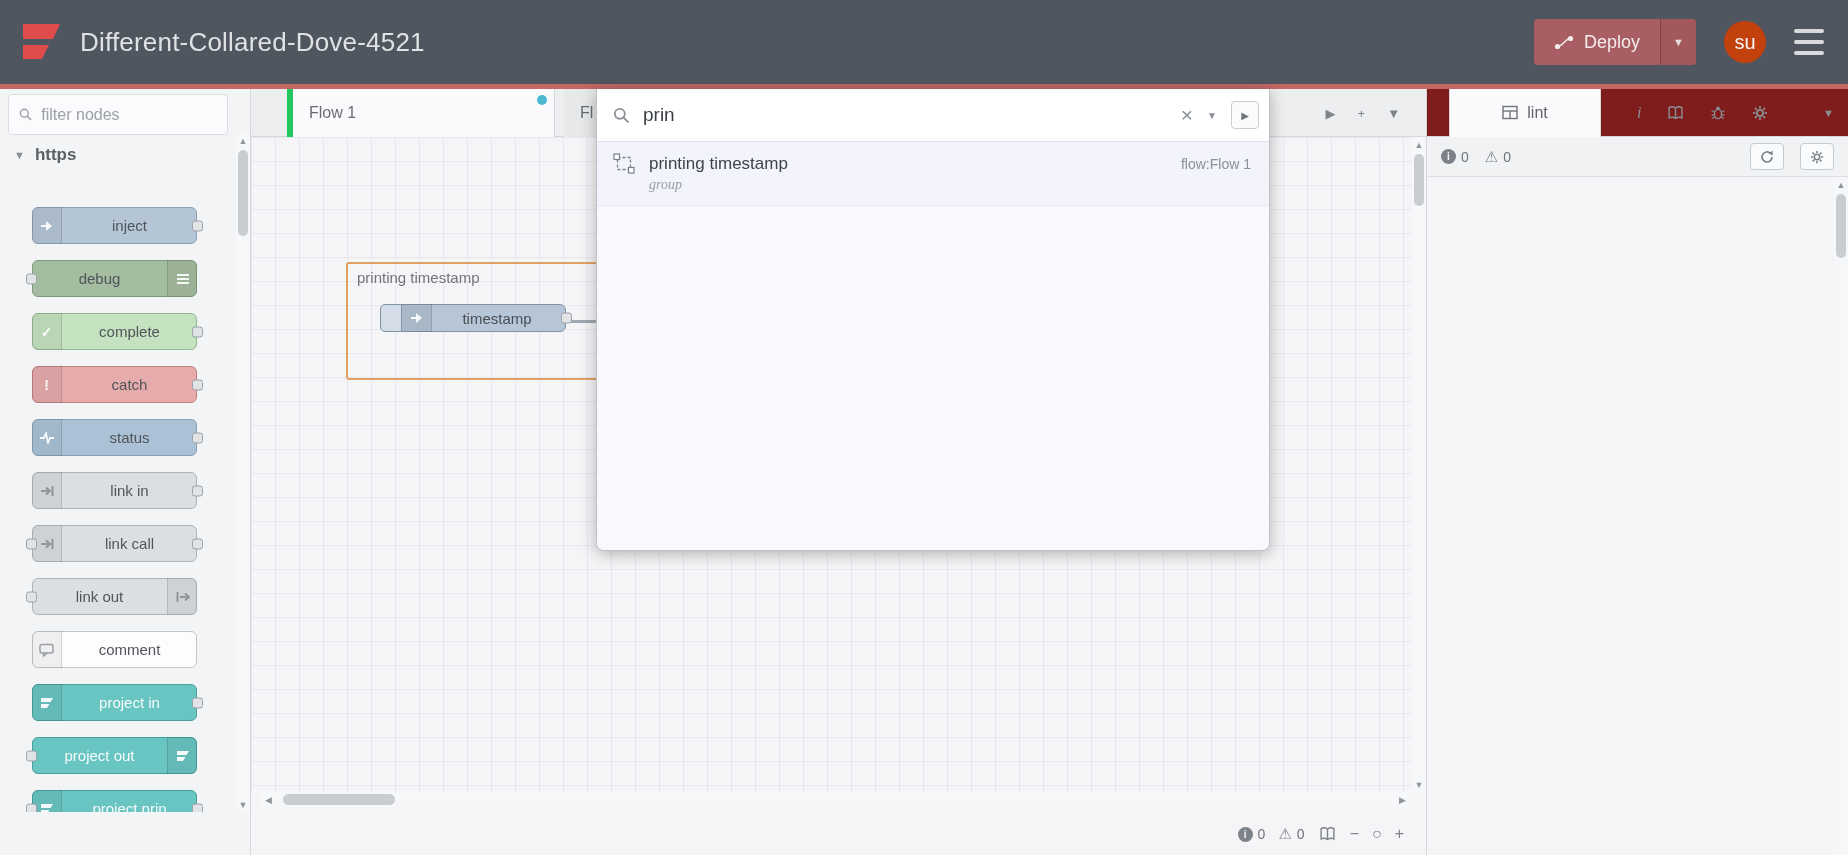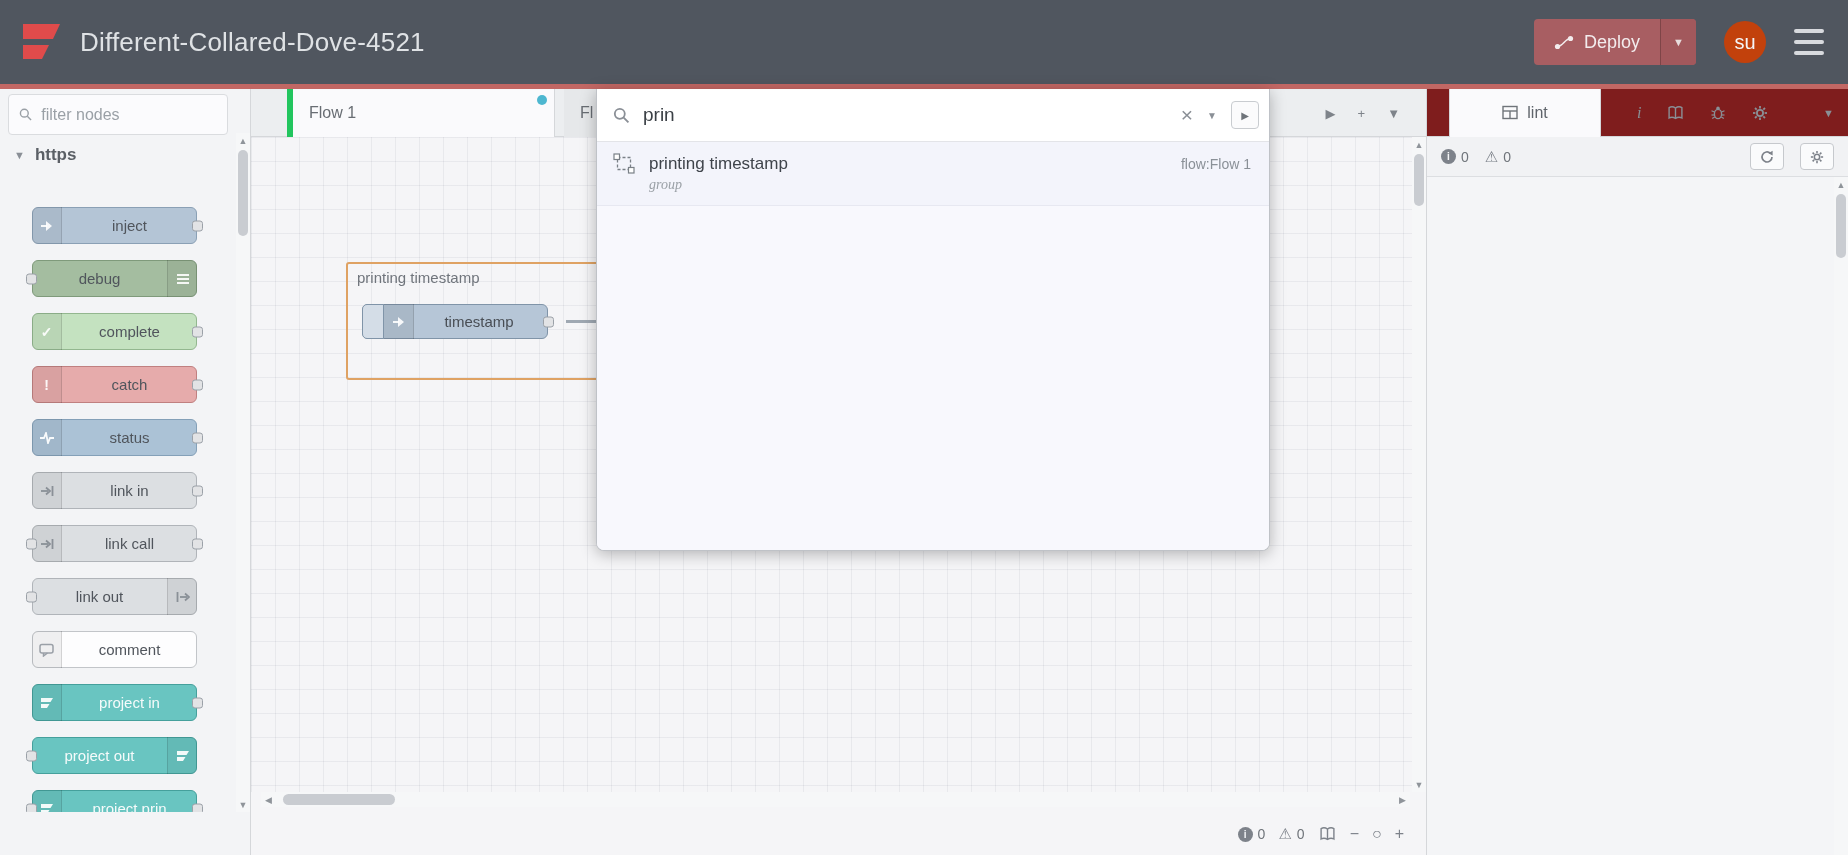--- a/index.html
+++ b/index.html
@@ -70,21 +70,21 @@
   .tabbar-actions .tba { font-size:13px; cursor:pointer; }
   .tba-plus { font-size:21px; }
 
   .grid { position:absolute; top:48px; left:0; right:14px; bottom:63px;
     background-image:linear-gradient(to right, rgba(100,110,125,0.09) 1px, transparent 1px),
                      linear-gradient(to bottom, rgba(100,110,125,0.09) 1px, transparent 1px);
     background-size:24px 24px; }
 
   .group-box { position:absolute; left:95px; top:125px; width:256px; height:118px; border:2px solid #dfa263; border-radius:3px; }
   .group-label { position:absolute; left:9px; top:5px; font-size:15px; color:#70757c; }
-  .cnode { position:absolute; left:111px; top:167px; width:186px; height:35px; background:#b6c6d7; border:1px solid #8094a8; border-radius:6px; }
+  .cnode { position:absolute; left:129px; top:167px; width:186px; height:28px; background:#b6c6d7; border:1px solid #8094a8; border-radius:6px; }
   .inj-btn { position:absolute; left:-1px; top:-1px; bottom:-1px; width:22px; background:#d4dde7; border:1px solid #8094a8; border-radius:5px 0 0 5px; }
   .cnode .strip { position:absolute; left:21px; top:-1px; bottom:-1px; width:30px; background:rgba(0,0,0,0.07); border-right:1px solid rgba(0,0,0,0.12); display:flex; align-items:center; justify-content:center; }
   .cnode .nlabel { position:absolute; left:56px; right:8px; top:0; bottom:0; display:flex; align-items:center; justify-content:center; font-size:15px; color:#494e55; }
   .cport { position:absolute; right:-7px; top:50%; transform:translateY(-50%); width:11px; height:11px; background:#e2e3e5; border:1px solid #9ba1a8; border-radius:3px; }
   .wire { position:absolute; left:315px; top:183px; width:34px; height:3px; background:#9fa8b2; }
 
   .cv-sbar-v { top:48px; bottom:63px; right:0; }
   .cv-sbar-h { left:10px; right:16px; bottom:48px; }
   .cv-footer { position:absolute; right:22px; bottom:12px; display:flex; align-items:center; gap:13px; color:#7d828a; font-size:14px; }
   .cv-footer .zbtn { font-size:16px; color:#7d828a; cursor:pointer; }

